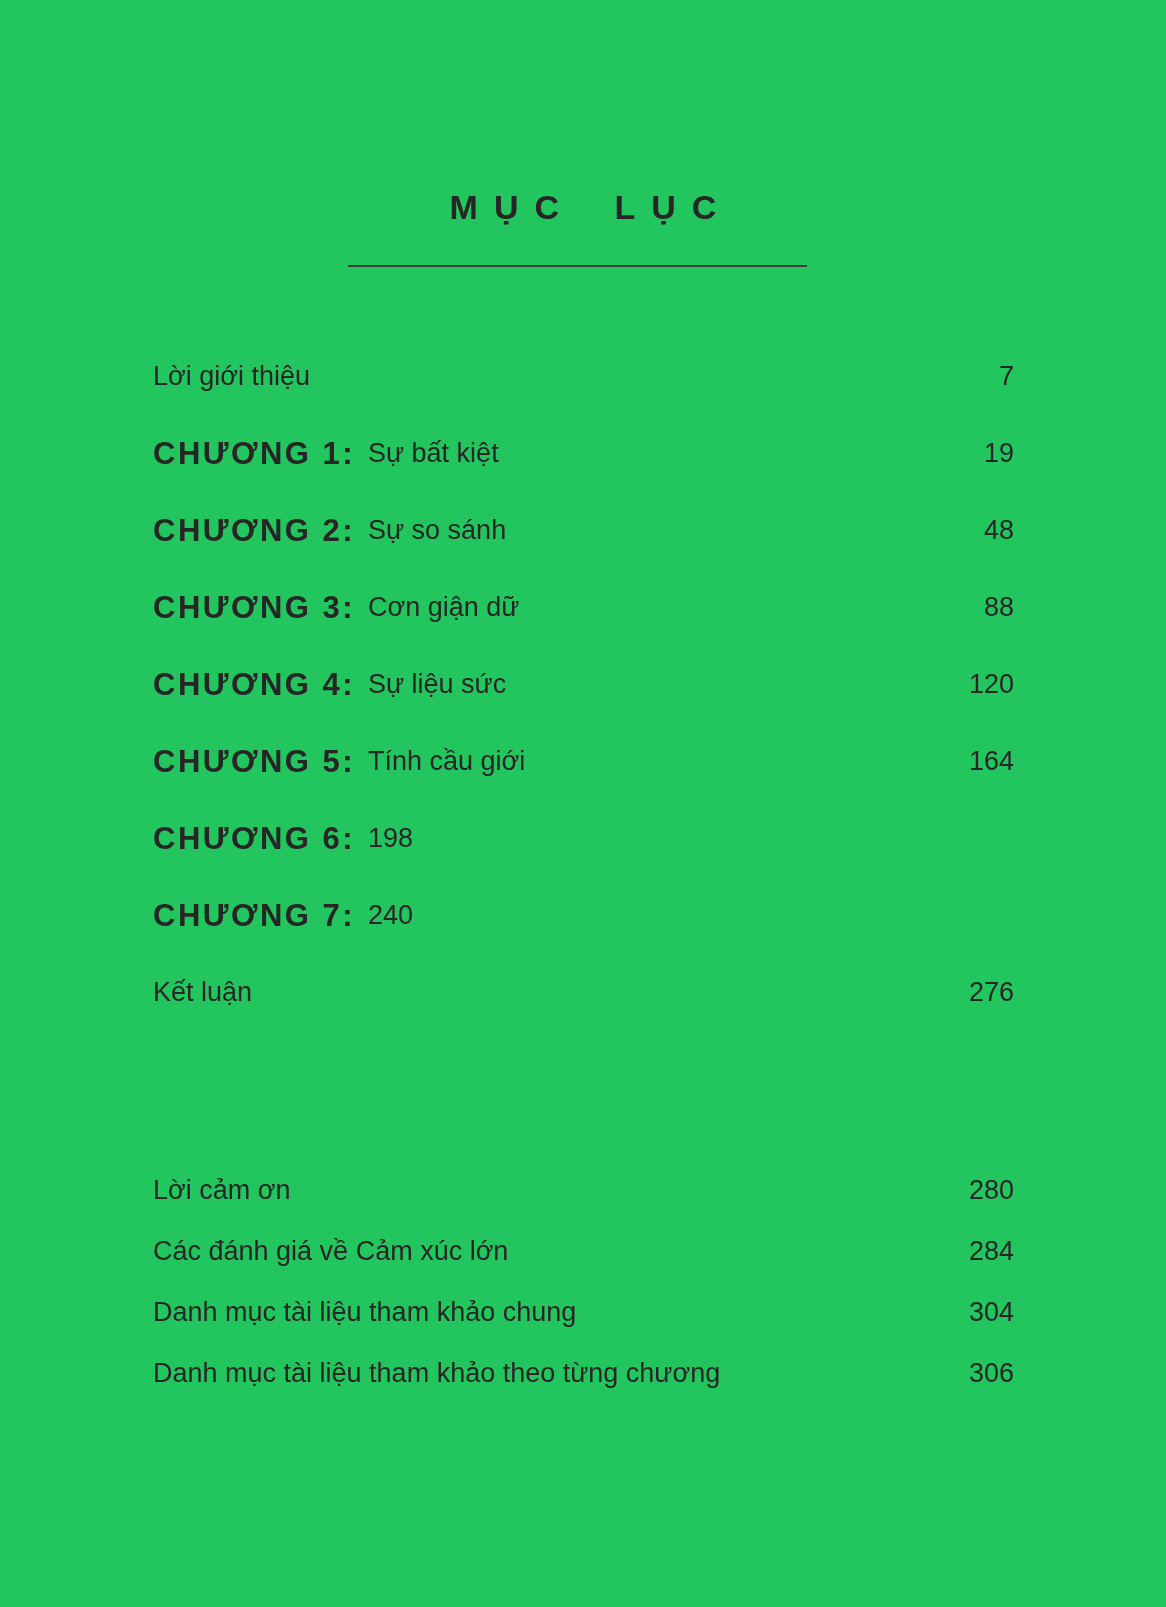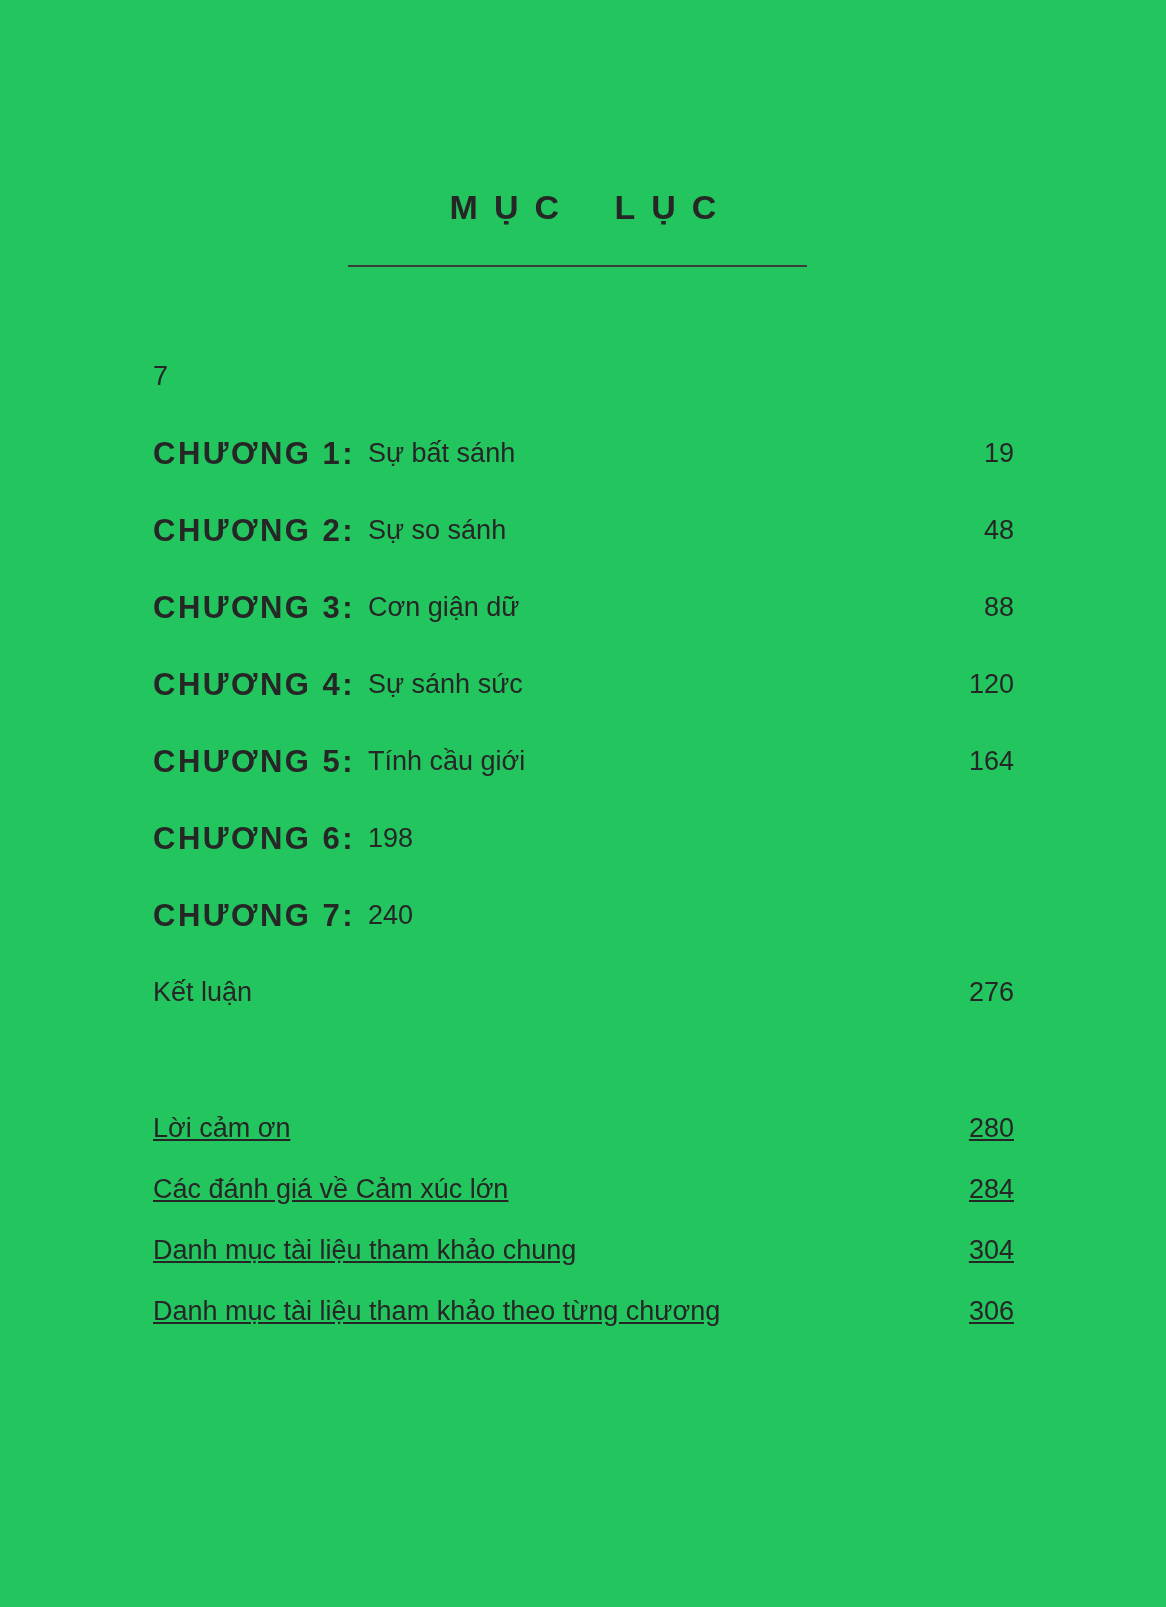--- a/index.html
+++ b/index.html
@@ -37,21 +37,21 @@
     width: 459px;
     height: 2px;
     background: #3c3c3c;
   }
   .toc {
     position: absolute;
     left: 153px;
     right: 152px;
   }
   .toc.main-section { top: 338px; }
-  .toc.back-section { top: 1098px; text-decoration: underline; }
+  .toc.back-section { top: 1160px; }
   .row {
     display: flex;
     align-items: center;
   }
   .main-section .row { height: 77px; }
   .back-section .row { height: 61px; }
   .row .label {
     flex: 0 0 215px;
     font-weight: 700;
     font-size: 31px;
@@ -75,40 +75,41 @@
 <body>
 
 <div class="page">
 
   <div class="page-title">MỤC LỤC</div>
   <div class="title-divider"></div>
 
   <div class="toc main-section">
     <div class="row no-label">
 
+      <span class="title">Lời giới thiệu</span>
       <span class="page-num">7</span>
     </div>
     <div class="row">
       <span class="label">CHƯƠNG 1:</span>
-      <span class="title">Sự bất sánh</span>
+      <span class="title">Sự bất kiệt</span>
       <span class="page-num">19</span>
     </div>
     <div class="row">
       <span class="label">CHƯƠNG 2:</span>
       <span class="title">Sự so sánh</span>
       <span class="page-num">48</span>
     </div>
     <div class="row">
       <span class="label">CHƯƠNG 3:</span>
       <span class="title">Cơn giận dữ</span>
       <span class="page-num">88</span>
     </div>
     <div class="row">
       <span class="label">CHƯƠNG 4:</span>
-      <span class="title">Sự sánh sức</span>
+      <span class="title">Sự liệu sức</span>
       <span class="page-num">120</span>
     </div>
     <div class="row">
       <span class="label">CHƯƠNG 5:</span>
       <span class="title">Tính cầu giới</span>
       <span class="page-num">164</span>
     </div>
     <div class="row">
       <span class="label">CHƯƠNG 6:</span>
       <span class="page-num">198</span>

